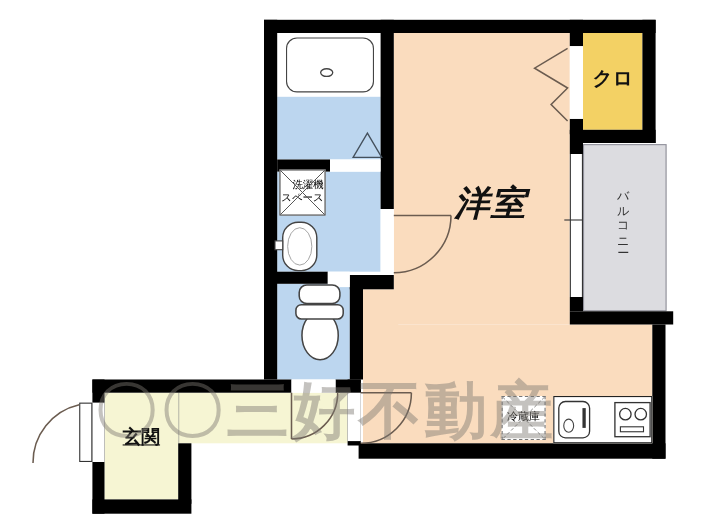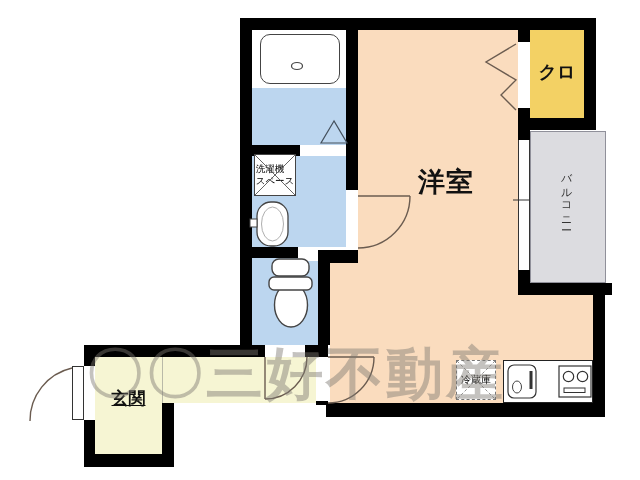--- a/index.html
+++ b/index.html
@@ -11,23 +11,23 @@
         font-family:"DejaVu Sans","Liberation Sans",sans-serif;}
   .wall{position:absolute;background:var(--wall);}
   .open{position:absolute;background:#ffffff;}
   .floor{position:absolute;}
   .f-water{background:var(--water);}
   .f-room{background:var(--room);}
   .f-closet{background:var(--closet);}
   .f-hall{background:var(--hall);}
   .f-balcony{background:var(--balcony);border:1px solid #90909a;box-sizing:border-box;}
   .lbl{position:absolute;color:#111;line-height:1.05;}
-  .lbl-big{font-weight:bold;font-size:27px;text-align:center;letter-spacing:1px;}
+  .lbl-big{font-weight:bold;font-size:32px;text-align:center;letter-spacing:1px;font-style:italic;}
   .lbl-mid{font-weight:bold;font-size:18px;text-align:center;}
-  .lbl-sm{font-size:9.5px;text-align:left;line-height:1.25;color:#000;}
+  .lbl-sm{font-size:9.5px;text-align:right;line-height:1.25;color:#000;}
   .lbl-vert{writing-mode:vertical-rl;text-orientation:upright;font-size:11px;color:#333;letter-spacing:2px;}
   .fixture-box{position:absolute;background:#fff;box-sizing:border-box;
                display:flex;align-items:center;justify-content:center;}
   #washer-box{border:1px solid #444;}
   #fridge-box{border:1px dashed #777;}
   #counter{position:absolute;background:#fff;border:1.5px solid #222;box-sizing:border-box;}
   #bathtub{position:absolute;background:#fff;border:1.5px solid #444;border-radius:10px;box-sizing:border-box;}
   #entrance-door-leaf{position:absolute;background:#fff;border:1px solid #333;box-sizing:border-box;}
   #step-line{position:absolute;background:#b9b9a8;}
   #watermark{position:absolute;font-weight:bold;font-size:57px;letter-spacing:3px;white-space:nowrap;

